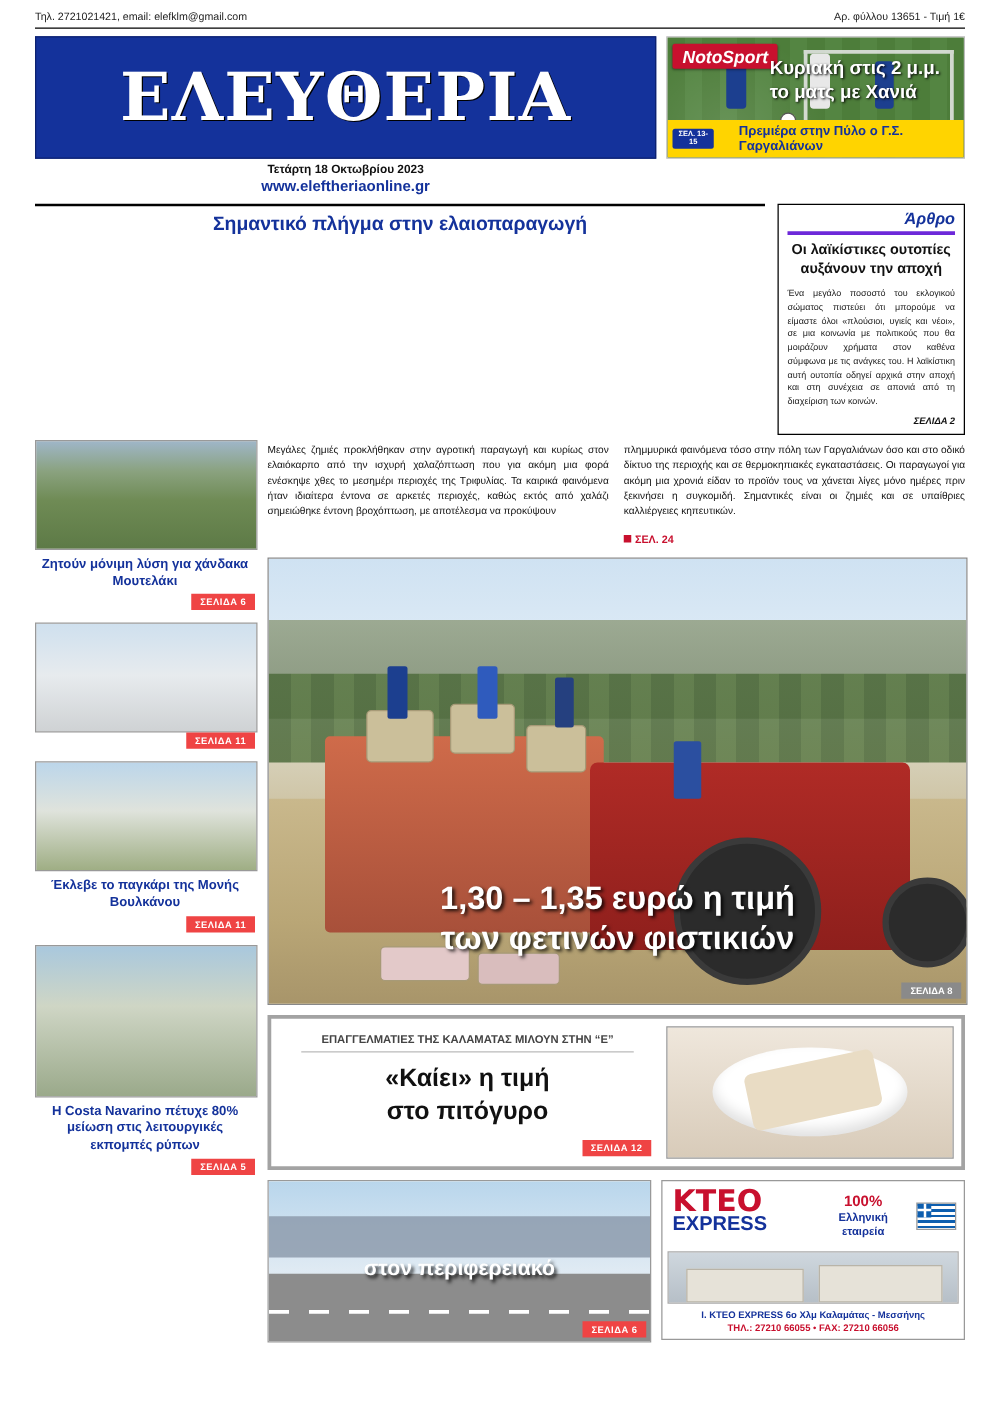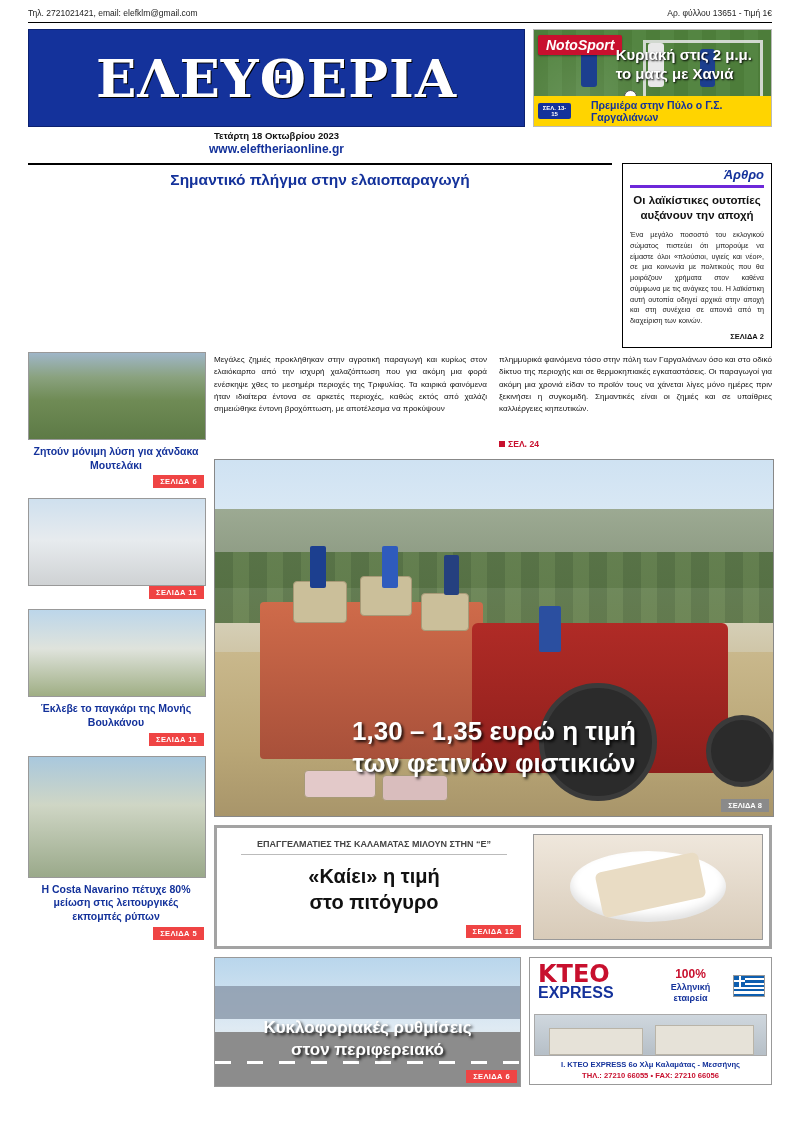--- a/index.html
+++ b/index.html
@@ -81,21 +81,21 @@
     flex:0 0 150px;border:1px solid #000;padding:0 7px 6px;box-sizing:border-box;
   }
   .arthro-title{
     text-align:right;font-style:italic;font-weight:bold;color:#14329b;font-size:13px;
     border-bottom:3px solid #6d28d9;padding:3px 0 3px;margin-bottom:5px;
   }
   .arthro-head{
     text-align:center;font-weight:bold;font-size:11.5px;line-height:1.35;color:#111;margin-bottom:6px;
   }
   .arthro-body{font-size:7.2px;line-height:1.5;text-align:justify;color:#222;}
-  .arthro-page{text-align:right;font-size:7.5px;font-weight:bold;margin-top:5px;}
+  .arthro-page{text-align:right;font-size:7.5px;font-weight:bold;font-style:italic;margin-top:5px;}
 
   
   .content{display:flex;gap:10px;margin-top:4px;}
   .left-col{flex:0 0 176px;}
   .center-col{flex:1 1 auto;}
 
   
   .sidecard{margin-bottom:9px;}
   .sideimg{width:100%;height:86px;border:1px solid #999;display:block;}
   .sidecap{text-align:center;font-size:10.5px;line-height:1.3;color:#14329b;font-weight:bold;padding:5px 2px 3px;}
@@ -270,21 +270,21 @@
       </div>
 
     </div>
 
     <div class="center-col">
 
       <div class="leadtext">
         <div class="c">Μεγάλες ζημιές προκλήθηκαν στην αγροτική παραγωγή και κυρίως στον ελαιόκαρπο από την ισχυρή χαλαζόπτωση που για ακόμη μια φορά ενέσκηψε χθες το μεσημέρι περιοχές της Τριφυλίας. Τα καιρικά φαινόμενα ήταν ιδιαίτερα έντονα σε αρκετές περιοχές, καθώς εκτός από χαλάζι σημειώθηκε έντονη βροχόπτωση, με αποτέλεσμα να προκύψουν</div>
         <div class="c">
           <span>πλημμυρικά φαινόμενα τόσο στην πόλη των Γαργαλιάνων όσο και στο οδικό δίκτυο της περιοχής και σε θερμοκηπιακές εγκαταστάσεις. Οι παραγωγοί για ακόμη μια χρονιά είδαν το προϊόν τους να χάνεται λίγες μόνο ημέρες πριν ξεκινήσει η συγκομιδή. Σημαντικές είναι οι ζημιές και σε υπαίθριες καλλιέργειες κηπευτικών.</span>
-          <div class="seltag" style="margin-top:22px;">
+          <div class="seltag" style="margin-top:9px;">
             <span class="sq"></span><span>ΣΕΛ. 24</span>
           </div>
         </div>
       </div>
 
       <div class="mainphoto">
         <div class="sky"></div>
         <div class="hill"></div>
         <div class="trees"></div>
         <div class="ground"></div>
@@ -327,21 +327,20 @@
         </div>
       </div>
 
       <div class="row3">
         <div class="trafimg">
           <div class="tsky"></div>
           <div class="tmount"></div>
           <div class="troad"></div>
           <div class="tline"></div>
           <div class="trafcap">
-            <div>Κυκλοφοριακές ρυθμίσεις</div>
             <div>στον περιφερειακό</div>
           </div>
           <span class="pagetag" style="position:absolute;right:3px;bottom:3px;float:none;">ΣΕΛΙΔΑ 6</span>
         </div>
 
         <div class="advert">
           <div class="ad-top">
             <div class="ad-logo">
               <div class="ad-kteo">ΚΤΕΟ</div>
               <div class="ad-express">EXPRESS</div>

